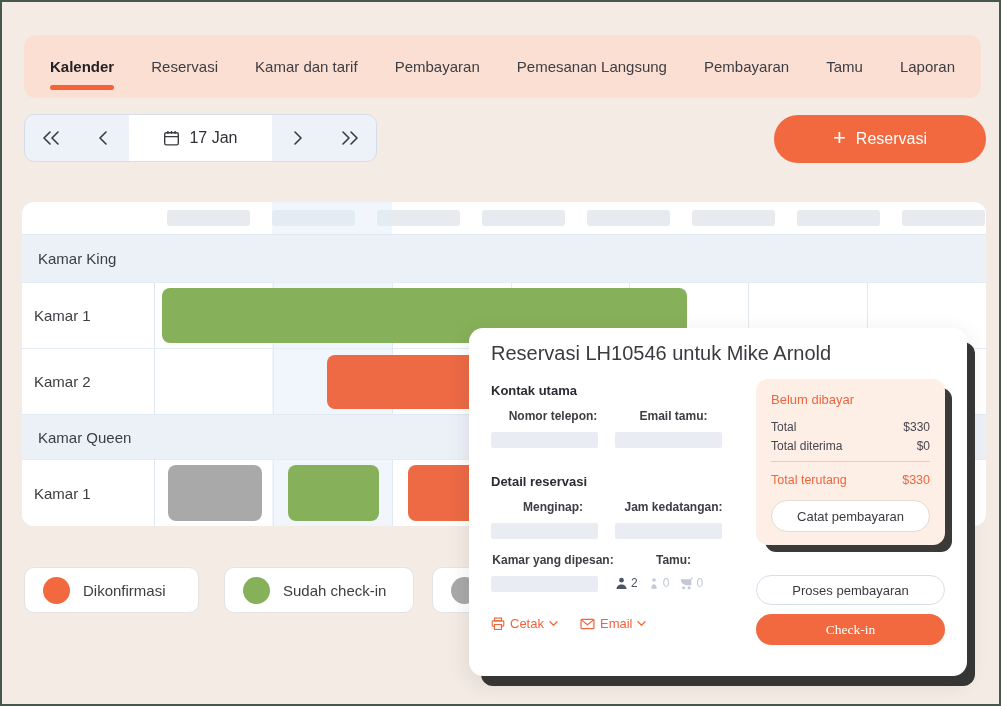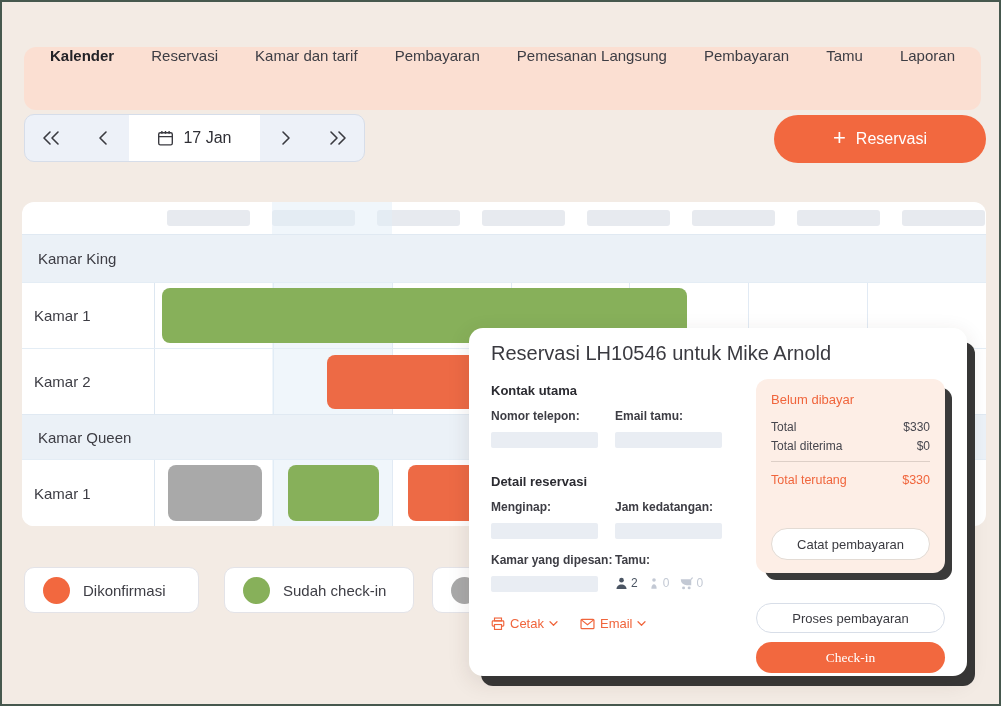--- a/index.html
+++ b/index.html
@@ -3,32 +3,32 @@
 <meta charset="utf-8">
 <style>
   * { box-sizing: border-box; margin: 0; padding: 0; }
   html,body { width:1001px; height:706px; }
   body { font-family: "Liberation Sans", "DejaVu Sans", sans-serif; }
   .screen { position:relative; width:1001px; height:706px; background:#f3ebe4;
             border:2px solid #46584e; overflow:hidden; color:#3d3d44; }
 
   
   .navbar { position:absolute; left:22px; top:33px; width:957px; height:63px;
-            background:#fbdfd2; border-radius:12px; display:flex; 
-            justify-content:space-between; padding:0 26px;margin-top:12px; }
+            background:#fbdfd2; border-radius:12px; display:flex; align-items:center;
+            justify-content:space-between; padding:0 26px; }
   .tab { position:relative; font-size:15px; color:#3d3d44; white-space:nowrap; cursor:pointer; }
   .tab.active { font-weight:700; color:#232227; }
   .tab.active::after { content:""; position:absolute; left:0; right:0; bottom:-15px;
             height:5px; border-radius:3px; background:#f4623a; }
 
   
   .datenav { position:absolute; left:22px; top:112px; height:48px; display:flex;
              background:#edf1f8; border:1px solid #d6dde9; border-radius:10px; overflow:hidden; }
   .dn-btn { width:52px; display:flex; align-items:center; justify-content:center; cursor:pointer; }
-  .dn-date { width:131px; background:#fff; display:flex; align-items:center;
+  .dn-date { width:143px; background:#fff; display:flex; align-items:center;
              justify-content:center; gap:9px; font-size:16px; color:#2f2f35; cursor:pointer; }
   .new-res { position:absolute; left:772px; top:113px; width:212px; height:48px;
              background:#f2683f; border:none; border-radius:24px; color:#fff; font-size:16px;
              display:flex; align-items:center; justify-content:center; gap:10px;
              cursor:pointer; font-family:inherit; }
   .plus { font-size:22px; font-weight:400; line-height:1; margin-top:-2px; }
 
   
   .grid { position:absolute; left:20px; top:200px; width:964px; height:324px;
           background:#fff; border-radius:12px; overflow:hidden; }
@@ -59,39 +59,39 @@
   .dot { width:27px; height:27px; border-radius:50%; flex:none; }
 
   
   .modal { position:absolute; left:467px; top:326px; width:498px; height:348px;
            background:#fff; border-radius:14px; z-index:10; padding:14px 22px 0;
            box-shadow:0 6px 22px rgba(60,40,30,.12), 10px 12px 0 -2px #373737; }
   .modal-title { font-size:20px; font-weight:400; color:#3a3a40; margin-bottom:10px; }
   .modal-body { display:flex; gap:24px; }
   .m-left { width:250px; }
   .section-h { font-size:13px; font-weight:700; color:#2b2b31; margin:8px 0 11px; }
-  .pair { display:grid; grid-template-columns:124px 1fr; }
+  .pair { display:grid; grid-template-columns:124px 1fr;text-align:center; }
   .lbl { font-size:12px; font-weight:700; color:#3d3d44; }
   .ph { width:107px; height:16px; background:#e9edf3; border-radius:2px; margin-top:9px; }
   .gap18 { height:18px; } .gap14 { height:14px; }
   .guests { display:flex; align-items:center; gap:10px; margin-top:9px; font-size:12px; }
   .g-item { display:flex; align-items:center; gap:3px; }
   .g-item.dark { color:#4b5563; } .g-item.light { color:#c3c9d4; }
   .links { display:flex; gap:22px; margin-top:24px; align-items:center; }
   .link { display:flex; align-items:center; gap:5px; color:#f0653c; font-size:13px; cursor:pointer; }
 
   .m-right { width:196px; display:flex; flex-direction:column; }
   .pay-card { background:#fdeee6; border-radius:12px; padding:13px 15px; margin-top:4px;
               box-shadow:8px 8px 0 -1px #3a3a3a; }
   .pay-status { color:#f0653c; font-size:13px; margin-bottom:13px; }
   .pay-row { display:flex; justify-content:space-between; font-size:12px; color:#46464e; margin-bottom:5px; }
   .pay-divider { border:none; border-top:1px solid #ddcfc7; margin:8px 0 11px; }
   .pay-row.due { color:#f0653c; font-size:12.5px; margin-bottom:13px; }
   .btn-pill { width:100%; border-radius:16px; background:#fff; cursor:pointer;
-              font-family:inherit; color:#3a3a40;margin-top:28px; }
+              font-family:inherit; color:#3a3a40; }
   .btn-record { height:32px; border:1px solid #e3dbd4; font-size:13px; }
   .btn-process { height:30px; border:1px solid #d8dee8; font-size:13px; margin-top:30px; }
   .btn-checkin { height:31px; border:none; background:#f2683f; color:#fff; border-radius:16px;
                  font-size:13.5px; margin-top:9px; cursor:pointer; font-family:Liberation Serif, serif; }
   svg { display:block; }
 </style>
 </head>
 <body>
 
 <div class="screen">

